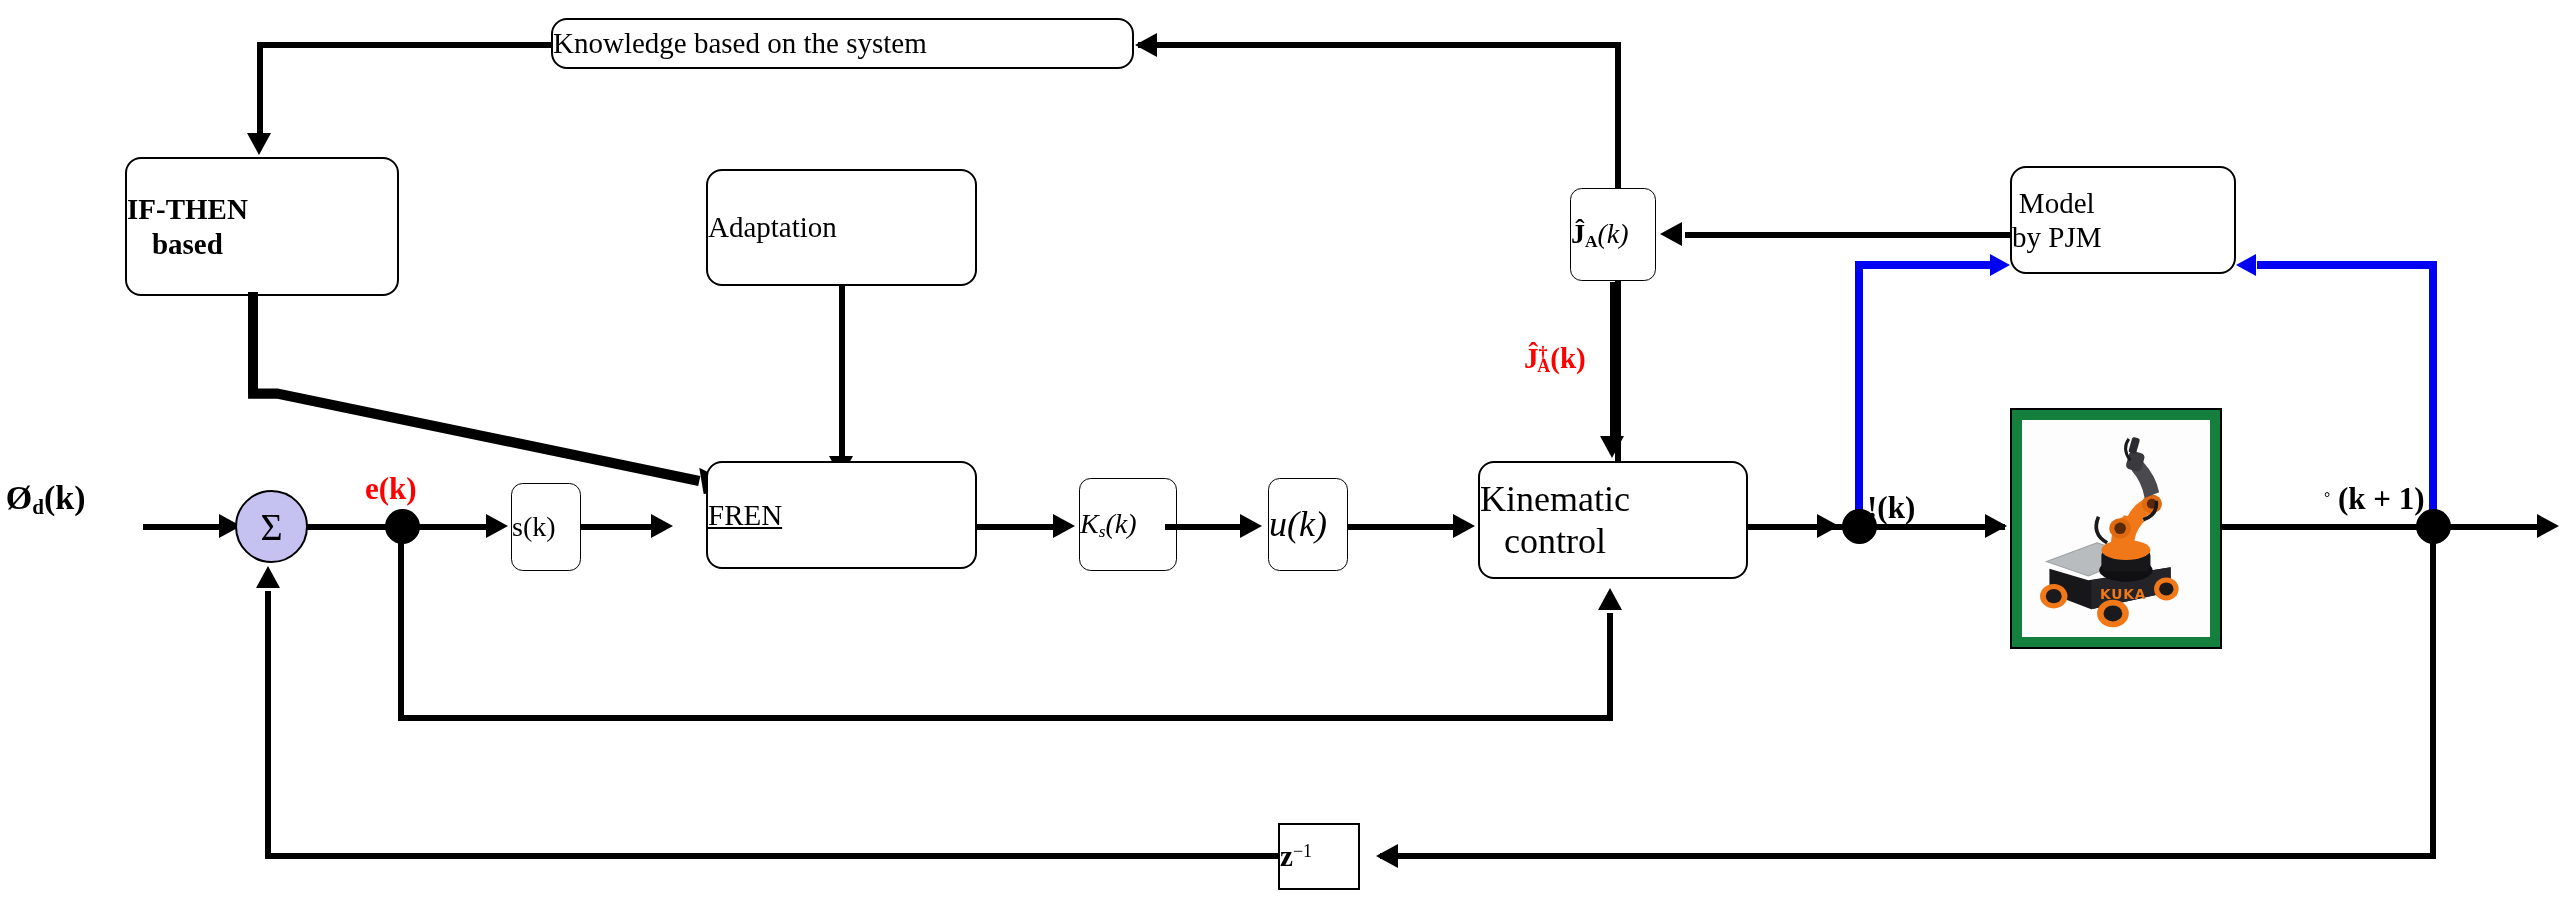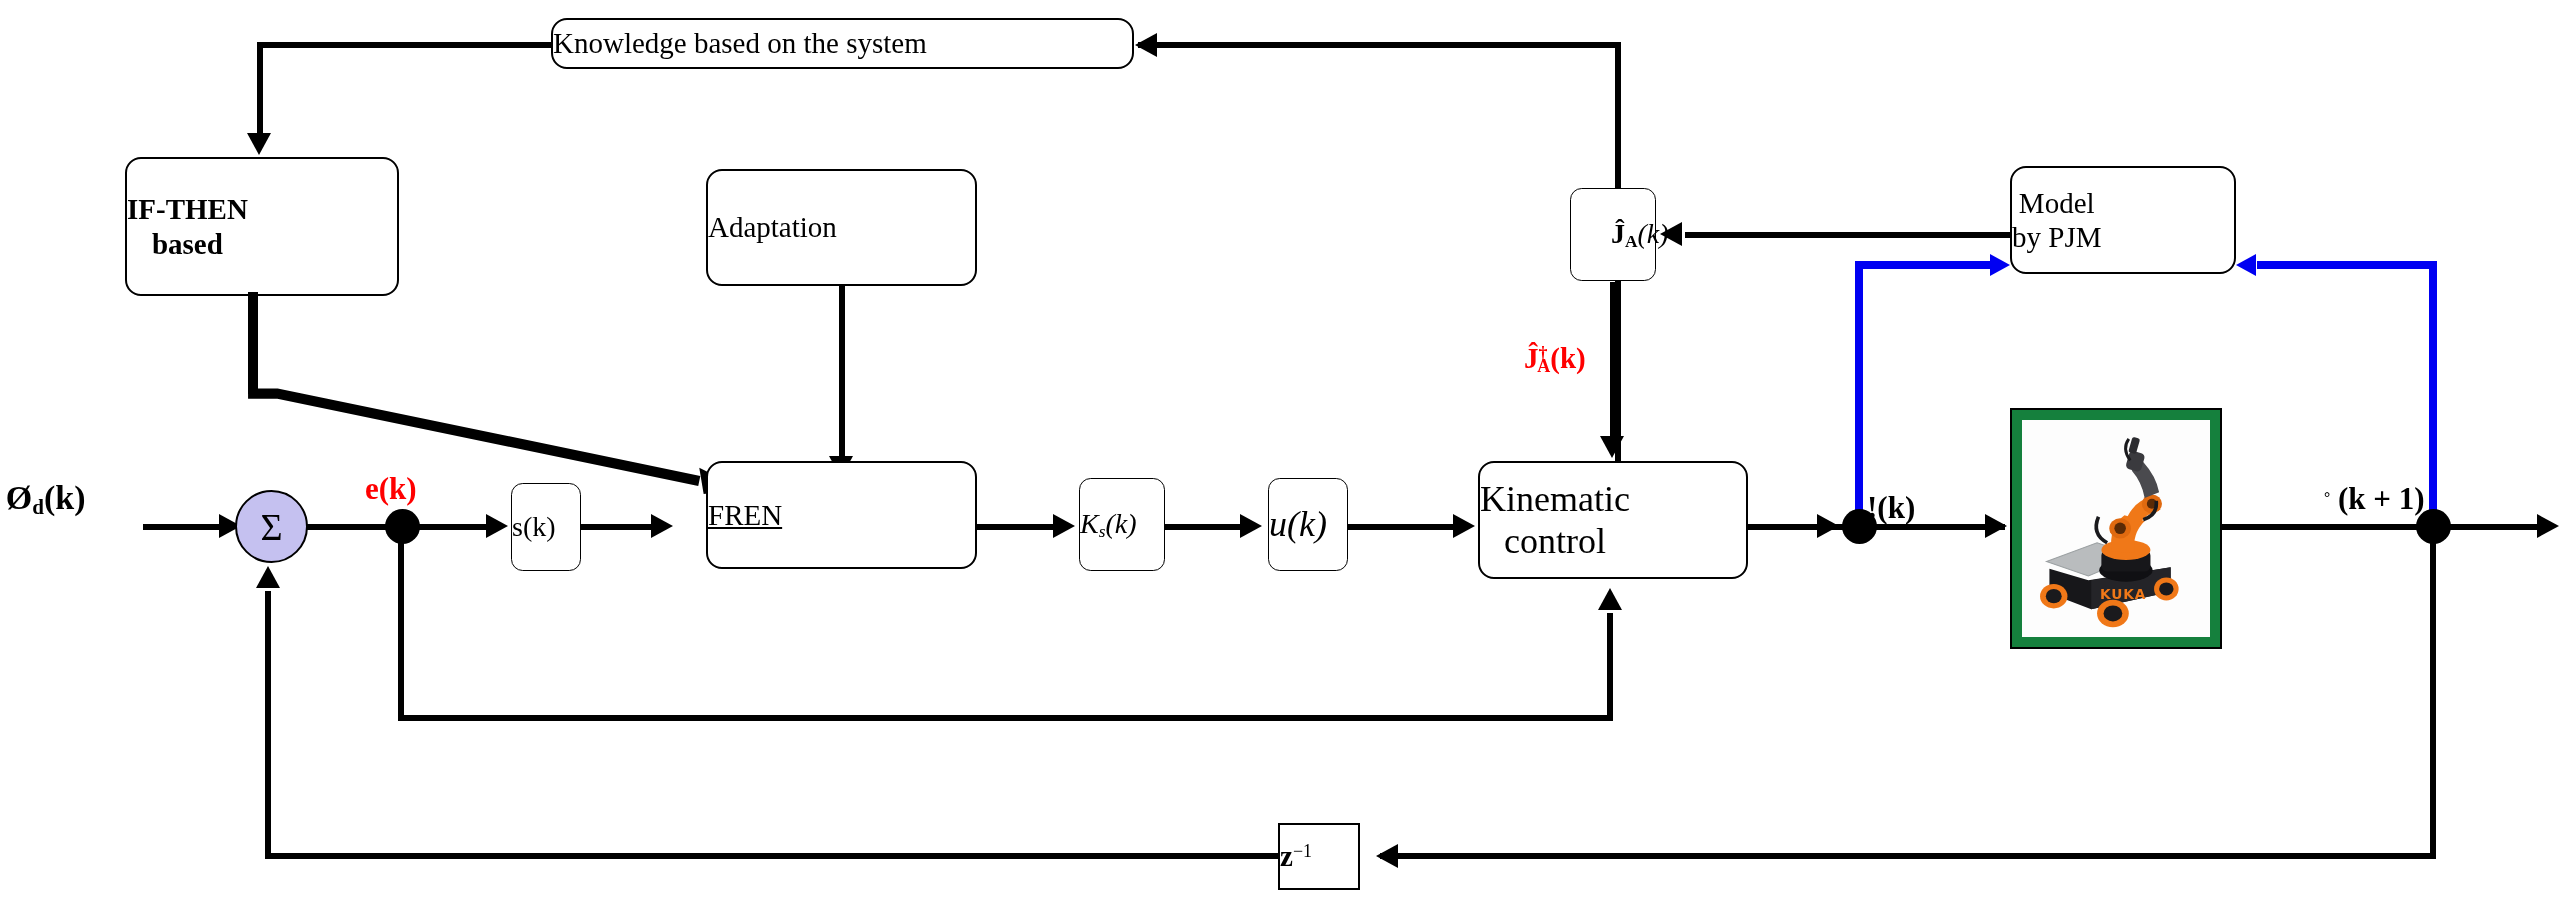--- a/index.html
+++ b/index.html
@@ -104,21 +104,21 @@
 
   <div class="ln" style="left:581px;top:524px;width:76px;height:5.8px;"></div>
   <div class="ah r" style="left:651px;top:514px;"></div>
 
   <div class="blk" style="left:706px;top:461px;width:271px;height:108px;font-size:29px;text-decoration:underline;">
     <span>FREN</span>
   </div>
 
   <div class="ln" style="left:977px;top:524px;width:82px;height:5.8px;"></div>
   <div class="ah r" style="left:1053px;top:514px;"></div>
-  <div class="blk thin" style="left:1079px;top:478px;width:86px;height:93px;border-radius:11.7px;font-size:28px;">
+  <div class="blk thin" style="left:1079px;top:478px;width:98px;height:93px;border-radius:11.7px;font-size:28px;">
     <span>
       <i>K</i><sub><i>s</i></sub><i>(k)</i>
     </span>
   </div>
 
   <div class="ln" style="left:1165px;top:524px;width:80px;height:5.8px;"></div>
   <div class="ah r" style="left:1240px;top:514px;"></div>
   <div class="blk thin" style="left:1268px;top:478px;width:80px;height:93px;border-radius:11.7px;font-size:36px;">
     <span>
       <i>u</i><i>(k)</i>
@@ -128,21 +128,21 @@
   <div class="ln" style="left:1348px;top:524px;width:111px;height:5.8px;"></div>
   <div class="ah r" style="left:1453px;top:514px;"></div>
 
   <div class="blk" style="left:1478px;top:461px;width:270px;height:118px;font-size:36px;">
     <div>
       <div>Kinematic</div>
       <div>control</div>
     </div>
   </div>
 
-  <div class="blk thin" style="left:1570px;top:188px;width:86px;height:93px;border-radius:11.7px;font-size:28px;padding-left:40px;">
+  <div class="blk thin" style="left:1570px;top:188px;width:86px;height:93px;border-radius:11.7px;font-size:28px;">
     <span>
       <b>Ĵ</b><sub><b>A</b></sub><i>(k)</i>
     </span>
   </div>
 
   <div class="ln" style="left:1610px;top:282px;width:5.8px;height:159px;"></div>
   <div class="ah d" style="left:1600px;top:436px;"></div>
   <div class="lbl red bold" style="left:1524px;top:344px;font-size:29px;">
     <span>Ĵ</span><sup>†</sup><sub style="margin-left:-10.2px;">A</sub><span>(k)</span>
   </div>

